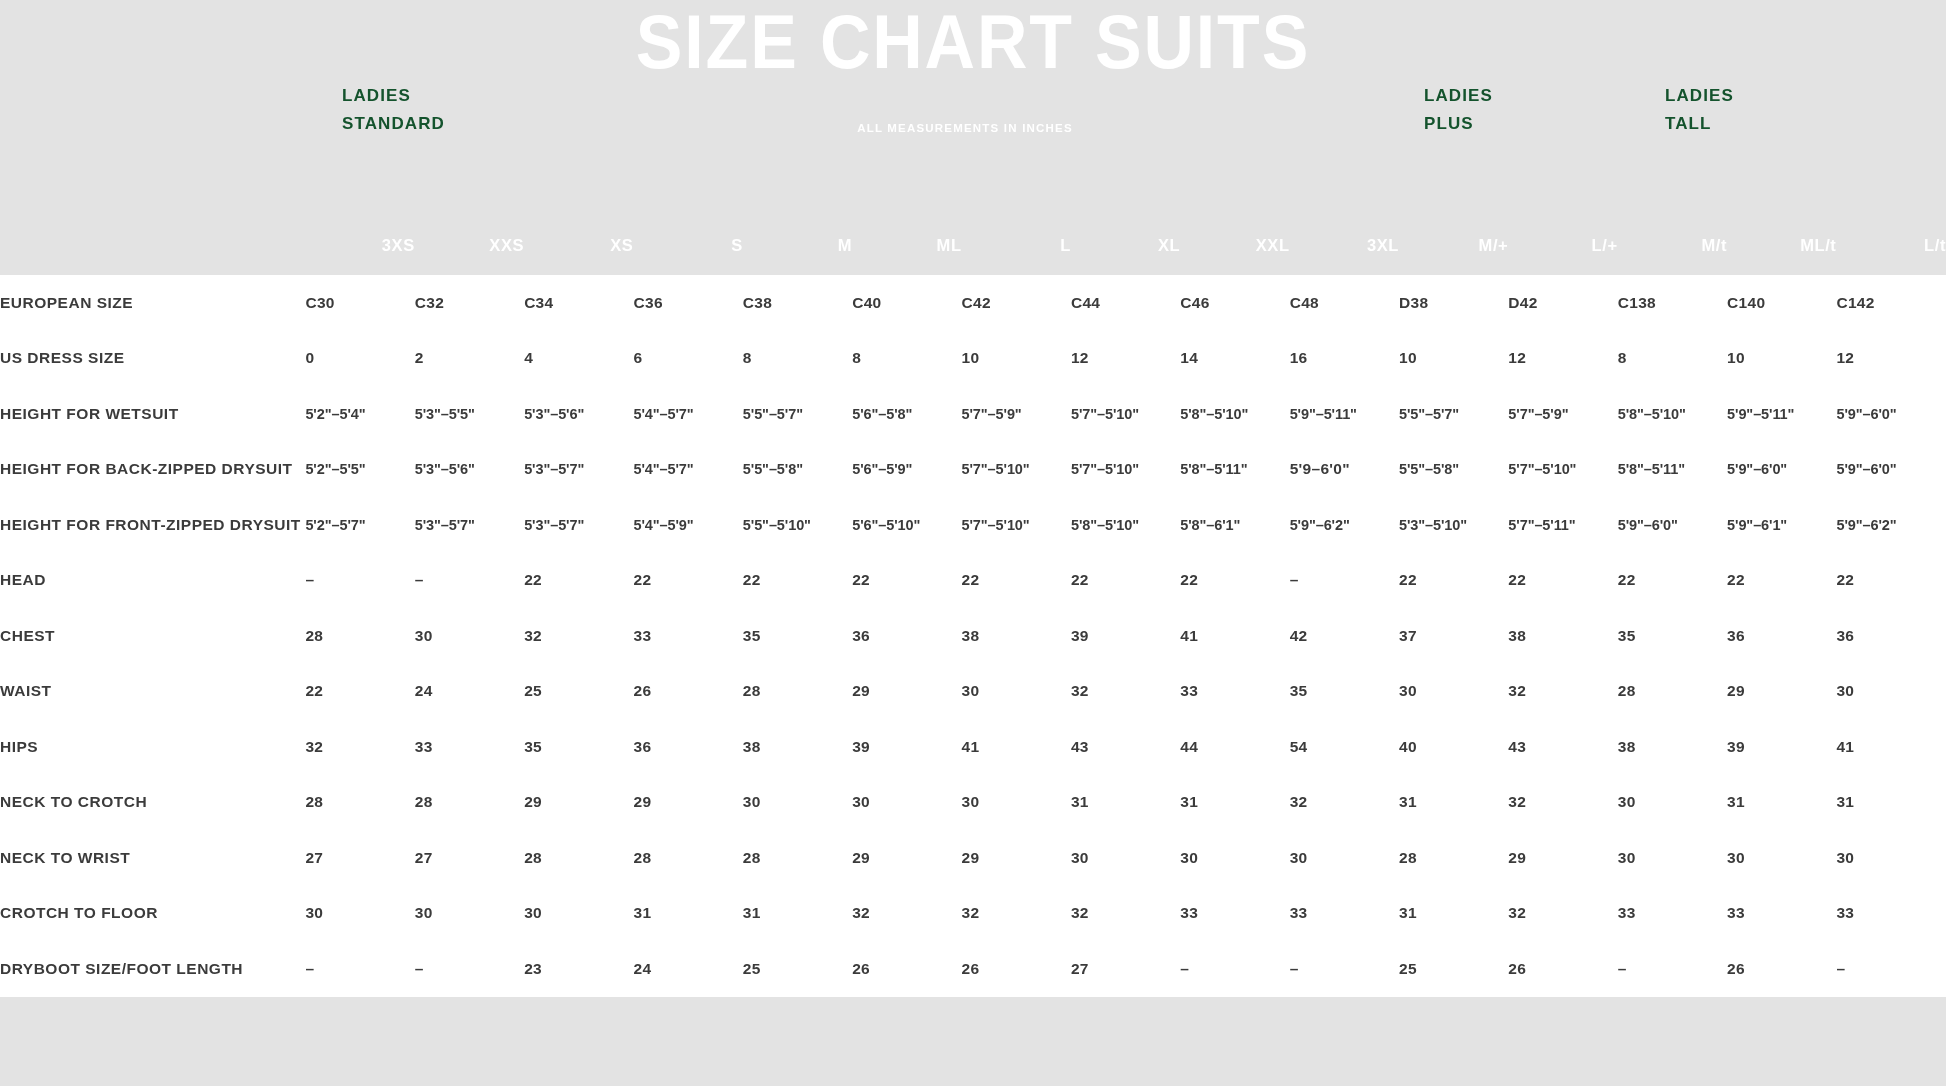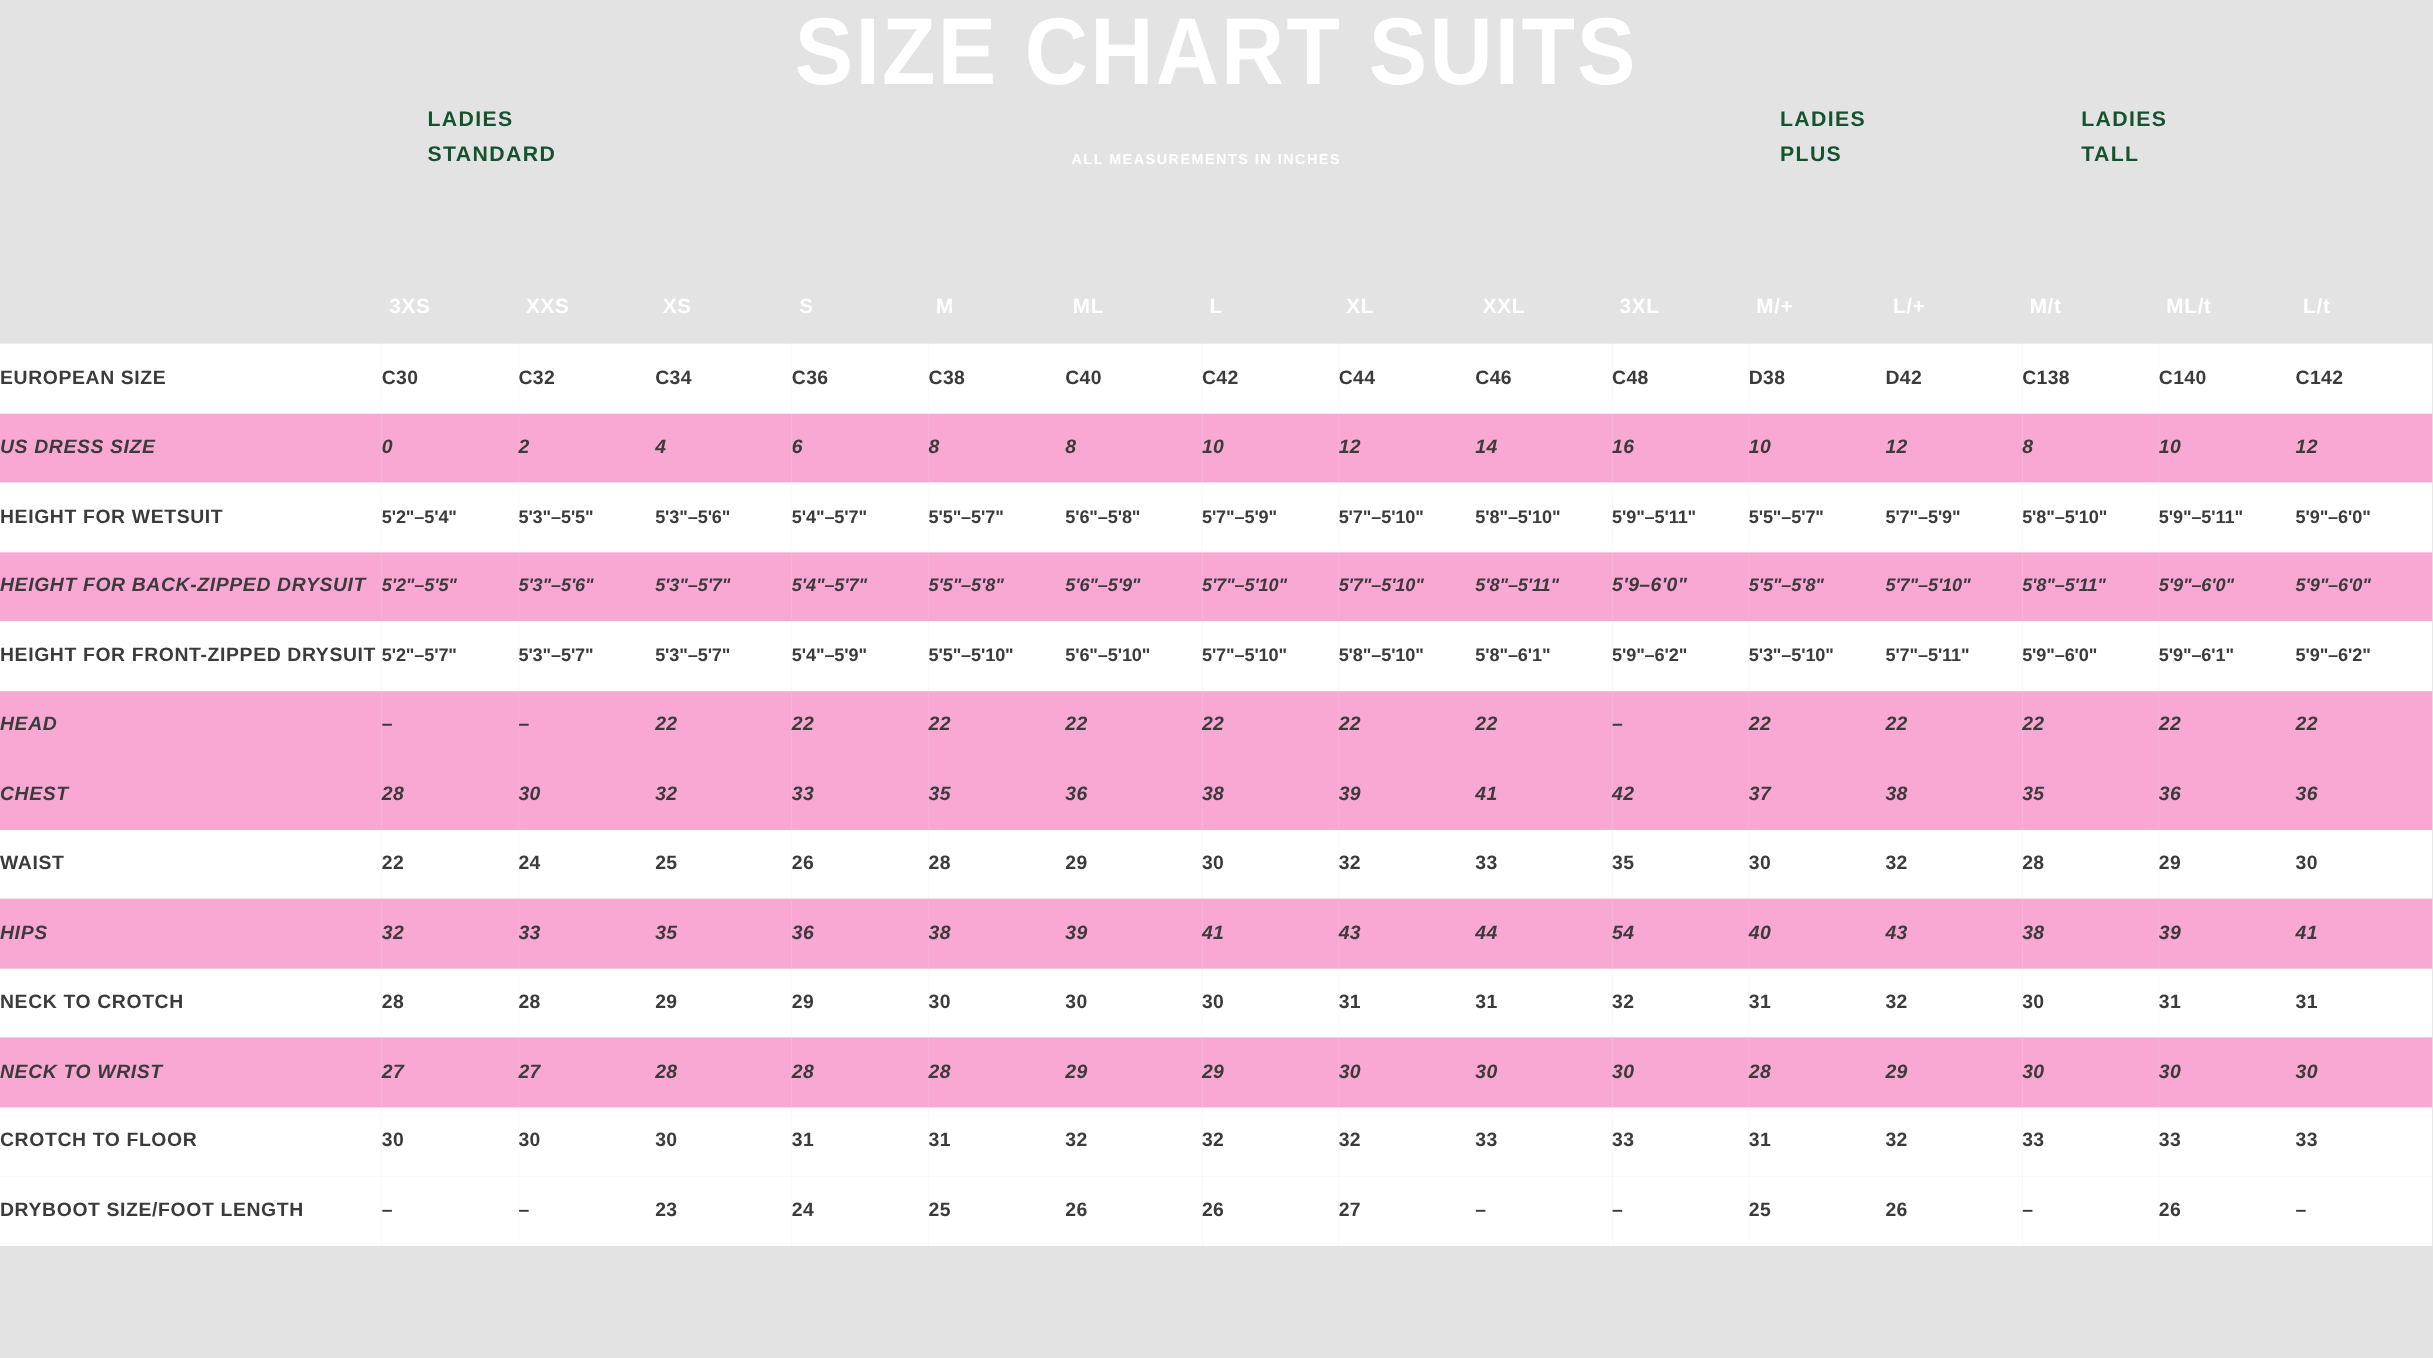--- a/index.html
+++ b/index.html
@@ -77,25 +77,26 @@
   col.label-col { width: 296px; }
   col.size-col  { width: 106px; }
 
   tr.size-head-row { height: 60px; background: #e3e3e3; }
   tr.size-head-row td {
     color: #ffffff;
     font-size: 16.5px;
     font-weight: bold;
     letter-spacing: 0.6px;
     padding-left: 6px;
+    text-align: right;
   }
 
   tr.data-row { height: 55.5px; }
   tr.row-light { background: #ffffff; }
-  tr.row-dark  { background: #f9a8d4; font-style: italic; }
+  tr.row-dark  { background: #ffffff; }
 
   td.row-label {
     padding-right: 22px;
     color: #3b3b3b;
     font-size: 15.5px;
     font-weight: bold;
     letter-spacing: 0.5px;
     text-transform: uppercase;
     white-space: nowrap;
   }

